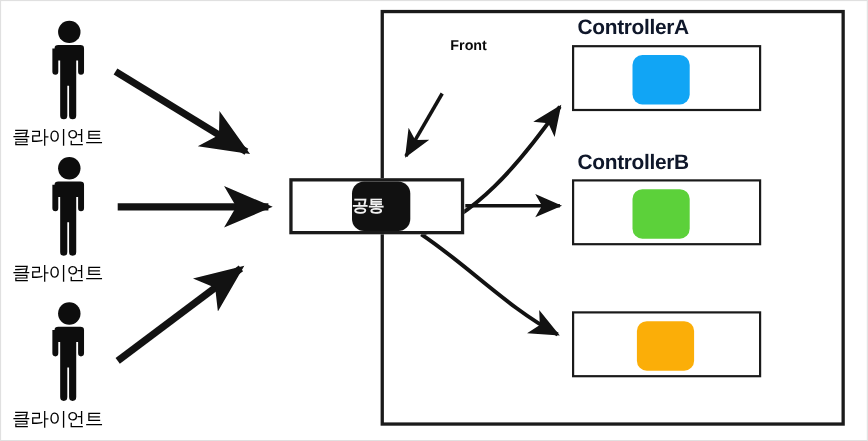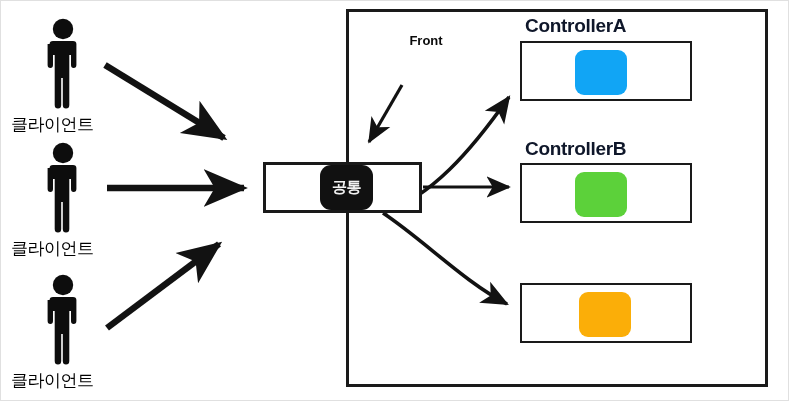--- a/index.html
+++ b/index.html
@@ -73,21 +73,21 @@
     background: #ffffff;
     border: 3px solid #1a1a1a;
     box-sizing: border-box;
   }
   .common-chip {
     position: absolute;
     background: #111111;
     border-radius: 11px;
     display: flex;
     align-items: center;
-    justify-content: center;
+    justify-content: flex-start;
   }
   .common-chip span {
     font-family: "DejaVu Sans", "Liberation Sans", sans-serif;
     font-size: 15px;
     font-weight: 700;
     color: #f2f2f2;
     letter-spacing: -0.5px;
   }
 </style>
 </head>

